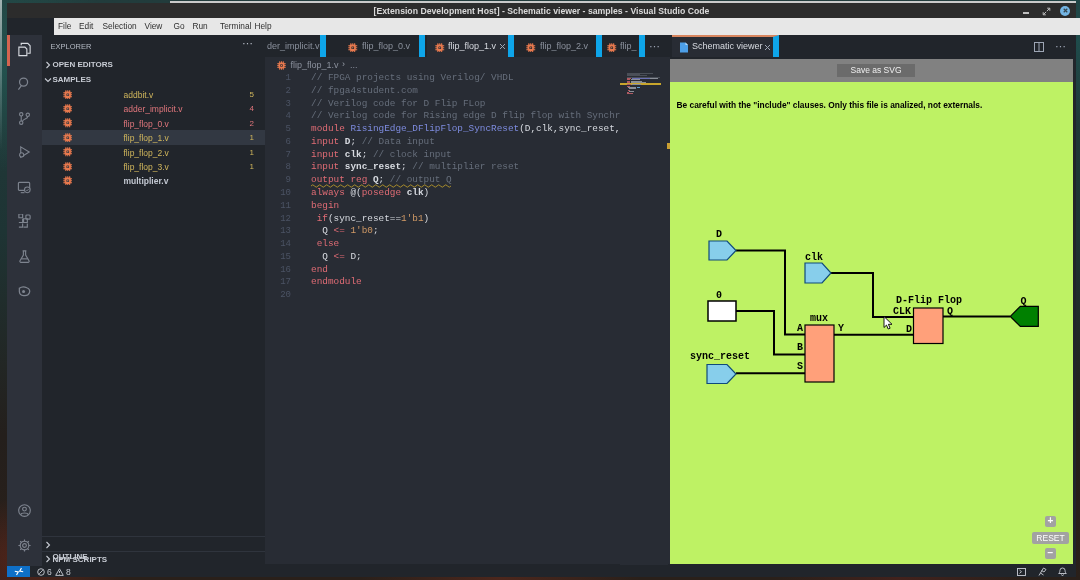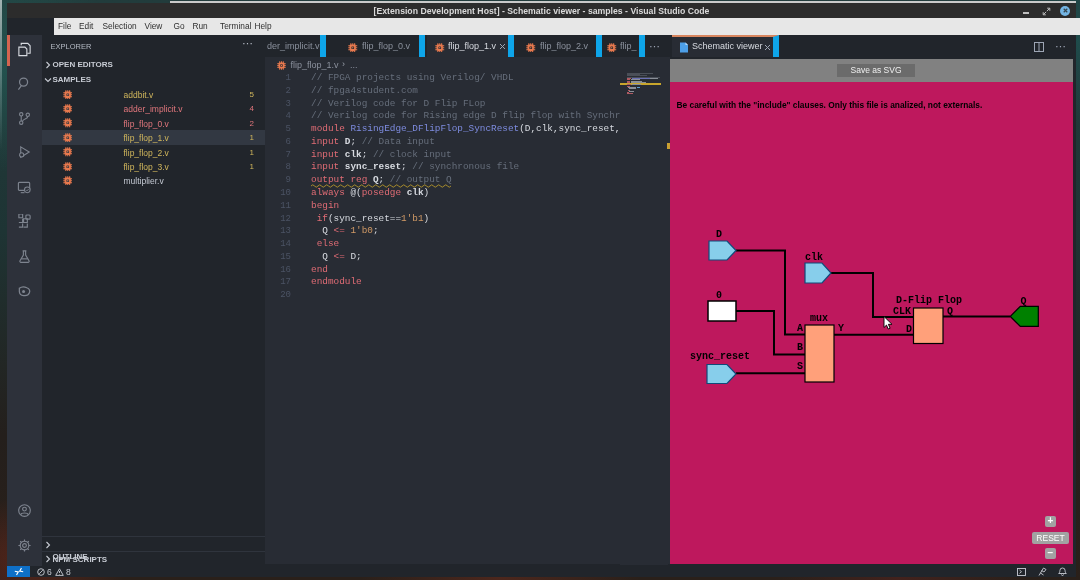--- a/index.html
+++ b/index.html
@@ -49,21 +49,21 @@
 .c-com { color:#666e7b; }
 .c-kw { color:#e06c75; }
 .c-fn { color:#7e8ce0; }
 .c-tx { color:#d7dae0; }
 .c-num { color:#d19a66; }
 .c-b { font-weight:bold; }
 .sq { }
 #minimap { position:absolute; left:355px; top:15px; width:48px; height:493px; background:#282c34; }
 
 #tabbar2 { position:absolute; left:663px; top:31.5px; width:406px; height:22.5px; background:#21252b; }
-#webview { position:absolute; left:663px; top:54px; width:403px; height:506.5px; background:#be185d; }
+#webview { position:absolute; left:663px; top:54px; width:403px; height:506.5px; background:#bef264; }
 #graybar { position:absolute; left:0; top:2px; width:403px; height:22.5px; background:#818181; }
 #topstrip { position:absolute; left:0; top:0; width:403px; height:2px; background:#21252b; }
 #savesvg { position:absolute; left:167px; top:5px; width:78px; height:13px; background:#6b6b6b; color:#efefef; font-size:8.5px; text-align:center; line-height:13px; }
 #warntext { position:absolute; left:6.5px; top:43px; color:#000; font-weight:bold; font-size:8.4px; }
 
 #statusbar { position:absolute; left:0; top:562.5px; width:1069px; height:11.5px; background:#21252b; color:#c8ccd4; font-size:8.5px; }
 #remote { position:absolute; left:0; top:0; width:22.5px; height:11.5px; background:#0e70c8; }
 .zbtn { position:absolute; background:#a2a2a2; border-radius:2px; color:#fff; text-align:center; }
 </style>
 </head>
@@ -211,21 +211,21 @@
     <div class="filerow" style="top:124.5px;color:#d0b65c;">
         <svg class="chip" viewBox="0 0 10 10">
           <path d="M3 0.3v1.9M5 0.3v1.9M7 0.3v1.9M3 7.8v1.9M5 7.8v1.9M7 7.8v1.9M0.3 3h1.9M0.3 5h1.9M0.3 7h1.9M7.8 3h1.9M7.8 5h1.9M7.8 7h1.9" stroke="#e8794e" stroke-width="1.1"></path>
           <rect x="1.7" y="1.7" width="6.6" height="6.6" rx="1.4" fill="#e8794e"></rect>
           <rect x="3.6" y="3.6" width="2.8" height="2.8" rx="0.5" fill="#31363f"></rect>
           <circle cx="5" cy="5" r="0.7" fill="#e8794e"></circle>
         </svg>
         <span class="nm">flip_flop_3.v</span>
         <span class="bd">1</span>
       </div>
-    <div class="filerow" style="top:138.9px;color:#c3c8d2;">
+    <div class="filerow" style="top:138.9px;color:#c3c8d2;font-weight:bold;">
         <svg class="chip" viewBox="0 0 10 10">
           <path d="M3 0.3v1.9M5 0.3v1.9M7 0.3v1.9M3 7.8v1.9M5 7.8v1.9M7 7.8v1.9M0.3 3h1.9M0.3 5h1.9M0.3 7h1.9M7.8 3h1.9M7.8 5h1.9M7.8 7h1.9" stroke="#e8794e" stroke-width="1.1"></path>
           <rect x="1.7" y="1.7" width="6.6" height="6.6" rx="1.4" fill="#e8794e"></rect>
           <rect x="3.6" y="3.6" width="2.8" height="2.8" rx="0.5" fill="#31363f"></rect>
           <circle cx="5" cy="5" r="0.7" fill="#e8794e"></circle>
         </svg>
         <span class="nm">multiplier.v</span>
       </div>
     <div class="abs" style="left:0;top:501.5px;width:223px;height:14.4px;border-top:1px solid #2f343d;">
       <svg class="abs" style="left:2px;top:3.5px" width="8" height="8" viewBox="0 0 8 8">
@@ -298,21 +298,21 @@
       <span class="abs" style="left:85px;top:2.5px;">...</span>
     </div>
     <div id="code">
       <div class="cl" style="top:0"><span class="ln">1</span><span class="cd c-com">// FPGA projects using Verilog/ VHDL</span></div>
       <div class="cl" style="top:12.78px"><span class="ln">2</span><span class="cd c-com">// fpga4student.com</span></div>
       <div class="cl" style="top:25.56px"><span class="ln">3</span><span class="cd c-com">// Verilog code for D Flip FLop</span></div>
       <div class="cl" style="top:38.34px"><span class="ln">4</span><span class="cd c-com">// Verilog code for Rising edge D flip flop with Synchron</span></div>
       <div class="cl" style="top:51.12px"><span class="ln">5</span><span class="cd"><span class="c-kw">module</span><span class="c-tx"> </span><span class="c-fn">RisingEdge_DFlipFlop_SyncReset</span><span class="c-tx">(D,clk,sync_reset,Q</span></span></div>
       <div class="cl" style="top:63.9px"><span class="ln">6</span><span class="cd"><span class="c-kw">input</span> <span class="c-tx c-b">D</span><span class="c-tx">;</span> <span class="c-com">// Data input</span></span></div>
       <div class="cl" style="top:76.68px"><span class="ln">7</span><span class="cd"><span class="c-kw">input</span> <span class="c-tx c-b">clk</span><span class="c-tx">;</span> <span class="c-com">// clock input</span></span></div>
-      <div class="cl" style="top:89.46px"><span class="ln">8</span><span class="cd"><span class="c-kw">input</span> <span class="c-tx c-b">sync_reset</span><span class="c-tx">;</span> <span class="c-com">// synchronous file</span></span></div>
+      <div class="cl" style="top:89.46px"><span class="ln">8</span><span class="cd"><span class="c-kw">input</span> <span class="c-tx c-b">sync_reset</span><span class="c-tx">;</span> <span class="c-com">// multiplier reset</span></span></div>
       <div class="cl" style="top:102.24px"><span class="ln">9</span><span class="cd"><span class="sq"><span class="c-kw">output</span> <span class="c-kw">reg</span> <span class="c-tx c-b">Q</span><span class="c-tx">;</span> <span class="c-com">// output Q</span></span></span></div>
       <div class="cl" style="top:115.02px"><span class="ln">10</span><span class="cd"><span class="c-kw">always</span><span class="c-tx"> @(</span><span class="c-kw">posedge</span><span class="c-tx"> </span><span class="c-tx c-b">clk</span><span class="c-tx">)</span></span></div>
       <div class="cl" style="top:127.8px"><span class="ln">11</span><span class="cd"><span class="c-kw">begin</span></span></div>
       <div class="cl" style="top:140.58px"><span class="ln">12</span><span class="cd"><span class="c-tx"> </span><span class="c-kw">if</span><span class="c-tx">(sync_reset==</span><span class="c-num">1'b1</span><span class="c-tx">)</span></span></div>
       <div class="cl" style="top:153.36px"><span class="ln">13</span><span class="cd"><span class="c-tx">  Q </span><span class="c-kw">&lt;=</span><span class="c-tx"> </span><span class="c-num">1'b0</span><span class="c-tx">;</span></span></div>
       <div class="cl" style="top:166.14px"><span class="ln">14</span><span class="cd"><span class="c-tx"> </span><span class="c-kw">else</span></span></div>
       <div class="cl" style="top:178.92px"><span class="ln">15</span><span class="cd"><span class="c-tx">  Q </span><span class="c-kw">&lt;=</span><span class="c-tx"> D;</span></span></div>
       <div class="cl" style="top:191.7px"><span class="ln">16</span><span class="cd"><span class="c-kw">end</span></span></div>
       <div class="cl" style="top:204.48px"><span class="ln">17</span><span class="cd"><span class="c-kw">endmodule</span></span></div>
       <div class="cl" style="top:217.26px"><span class="ln">20</span></div>

